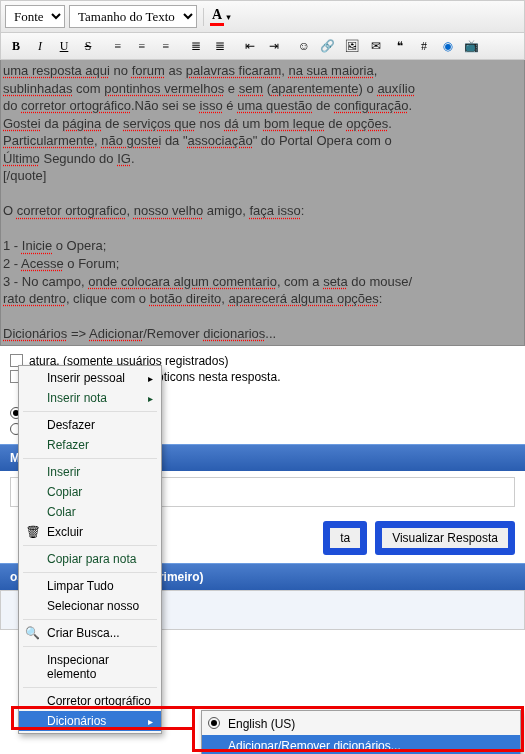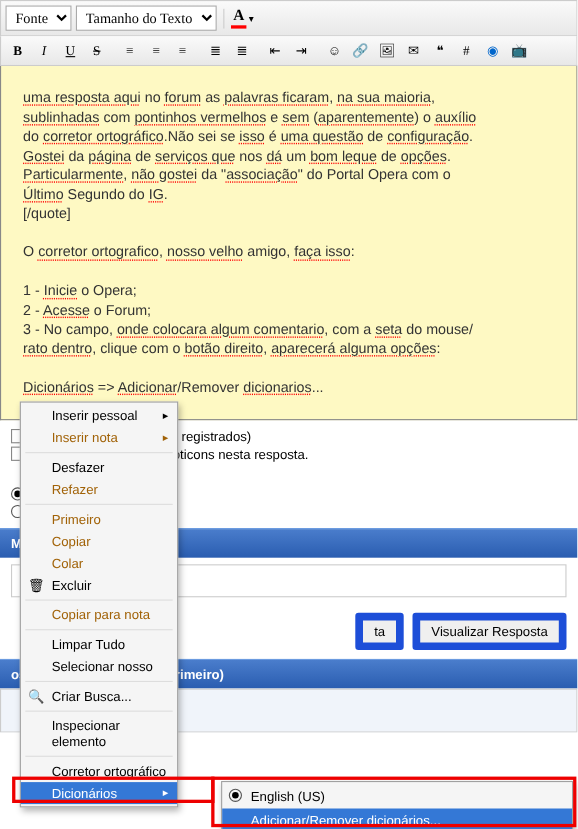--- a/index.html
+++ b/index.html
@@ -9,34 +9,34 @@
 .toolbar .sep { width: 1px; height: 18px; background: #ccc; margin: 0 2px; }
 .toolbar .colorpick { display:inline-flex; align-items:center; gap:2px; }
 .toolbar .colorpick .A { font-weight:bold; font-family: 'Times New Roman', serif; font-size:14px; border-bottom: 3px solid red; padding: 0 2px; }
 .toolbar .colorpick .drop { font-size:9px; }
 .fmt-row { background: linear-gradient(#fafafa, #e8e8e8); border: 1px solid #ccc; border-top: none; padding: 4px 6px; display: flex; gap: 6px; align-items: center; }
 .fmt-row .btn { width: 18px; height: 18px; display: inline-flex; align-items: center; justify-content: center; font-size: 12px; font-family: 'Times New Roman', serif; cursor: pointer; }
 .fmt-row .btn.b { font-weight: bold; }
 .fmt-row .btn.i { font-style: italic; }
 .fmt-row .btn.u { text-decoration: underline; }
 .fmt-row .btn.s { text-decoration: line-through; }
-.editor { border: 1px solid #888; border-top: none; padding: 20px; font-family: Verdana, sans-serif; font-size: 13px; line-height: 1.35; min-height: 280px; background: #fef9c3; color: #333; }
+.editor { border: 1px solid #888; border-top: none; padding: 2px; font-family: Verdana, sans-serif; font-size: 13px; line-height: 1.35; min-height: 280px; background: #a3a3a3; color: #333; }
 .sp { text-decoration: underline dotted red; text-underline-offset: 2px; }
 .fields { padding: 6px 10px; font-size: 12px; }
 .fields .row { margin: 2px 0; display: flex; align-items: center; gap: 6px; }
 .checkbox { width: 13px; height: 13px; border: 1px solid #888; display: inline-block; }
 .radio { width: 12px; height: 12px; border: 1px solid #555; border-radius: 50%; display: inline-block; position: relative; }
 .radio.on::after { content:''; position:absolute; width:6px; height:6px; background:#000; border-radius:50%; top:2px; left:2px; }
 .bluebar { background: linear-gradient(#4a7dcc, #2a5db0); color: #fff; font-weight: bold; padding: 6px 10px; font-size: 12px; border-top: 1px solid #6b9be0; }
 .attach-area { border: 1px solid #ccc; height: 30px; margin: 6px 10px; }
 .buttons { padding: 8px 10px; display: flex; gap: 8px; justify-content: flex-end; }
 .buttons button { padding: 3px 10px; background: #efefef; border: 7px solid #1d4ed8; border-radius: 3px; font-size: 12px; }
 .ctx-menu { position: absolute; top: 365px; left: 18px; width: 144px; background: #f5f5f5; border: 1px solid #a0a0a0; box-shadow: 2px 3px 6px rgba(0,0,0,0.3); font-size: 12px; padding: 2px 0; }
 .ctx-menu .mi { padding: 3px 8px 3px 28px; display: flex; align-items: center; justify-content: space-between; cursor: default; position: relative; }
-.ctx-menu .mi.disabled { color: #a16207; }
+.ctx-menu .mi.disabled { color: #14532d; }
 .ctx-menu .mi .arrow { font-size: 10px; }
 .ctx-menu .mi.hl { background: #3478d6; color: #fff; }
 .ctx-menu .msep { height: 1px; background: #ddd; margin: 3px 4px; }
 .ctx-menu .mi .icon-slot { position: absolute; left: 6px; width: 16px; text-align: center; font-size: 12px; }
 .submenu { position: absolute; top: 710px; left: 201px; width: 320px; background: #f5f5f5; border: 1px solid #a0a0a0; box-shadow: 2px 3px 6px rgba(0,0,0,0.3); font-size: 12px; padding: 2px 0; }
 .submenu .mi { padding: 4px 8px 4px 26px; display: flex; align-items: flex-start; position: relative; }
 .submenu .mi .radio { position: absolute; left: 6px; }
 .submenu .mi.hl { background: #3478d6; color: #fff; }
 .redbox1 { position: absolute; top: 706px; left: 11px; width: 184px; height: 24px; border: 3px solid #e00; pointer-events: none; }
 .redbox2 { position: absolute; top: 706px; left: 192px; width: 332px; height: 46px; border: 3px solid #e00; pointer-events: none; }
@@ -143,21 +143,21 @@
     </div>
   <div class="msep"></div>
   <div class="mi">
       <span>Desfazer</span>
     </div>
   <div class="mi disabled">
       <span>Refazer</span>
     </div>
   <div class="msep"></div>
   <div class="mi disabled">
-      <span>Primeiro</span>
+      <span>Inserir</span>
     </div>
   <div class="mi disabled">
       <span>Copiar</span>
     </div>
   <div class="mi disabled">
       <span>Colar</span>
     </div>
   <div class="mi">
       <span class="icon-slot">🗑</span>
       <span>Excluir</span>

